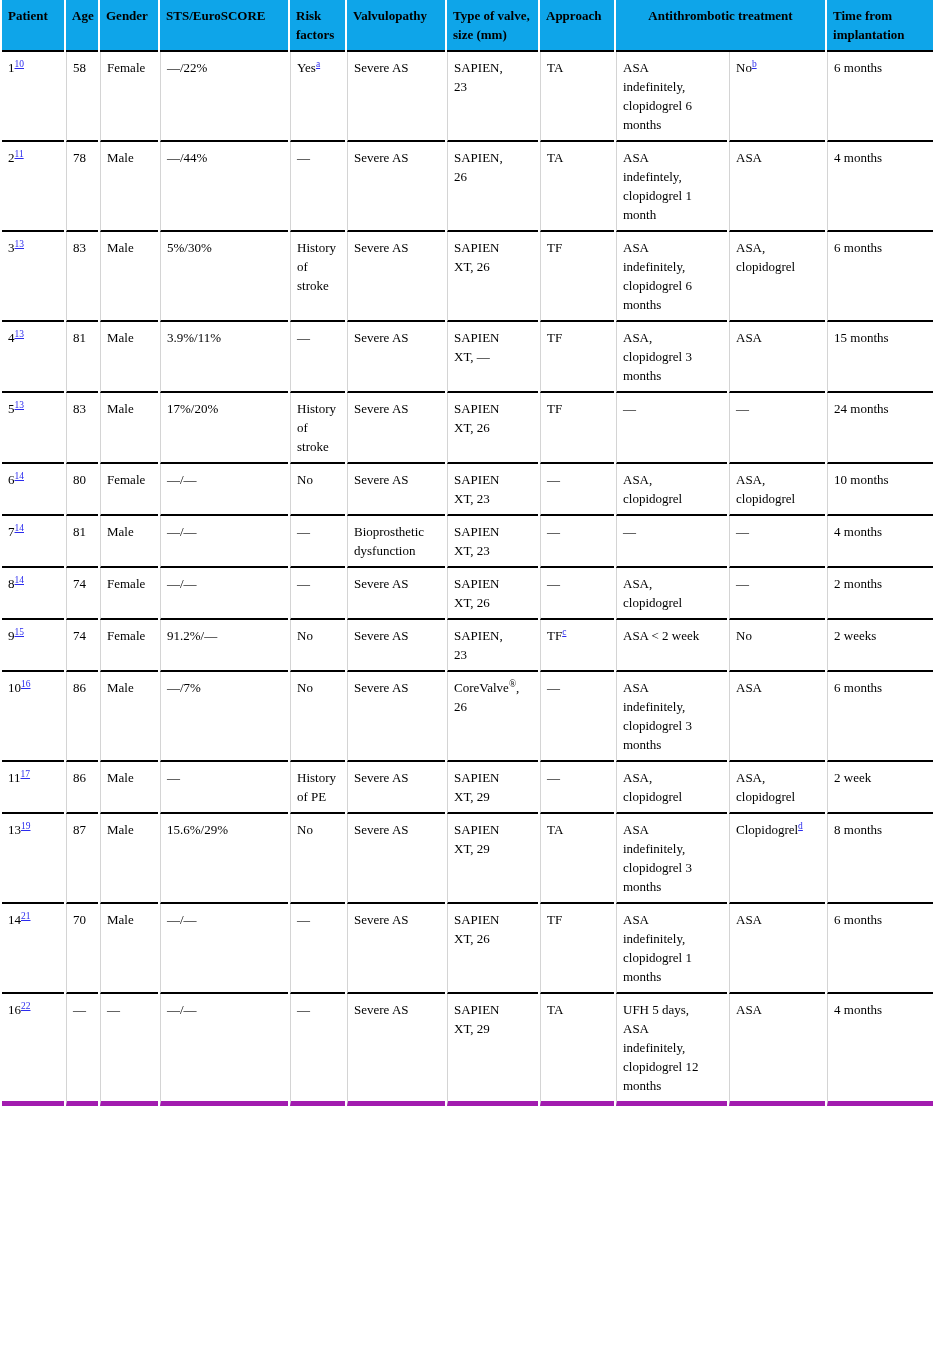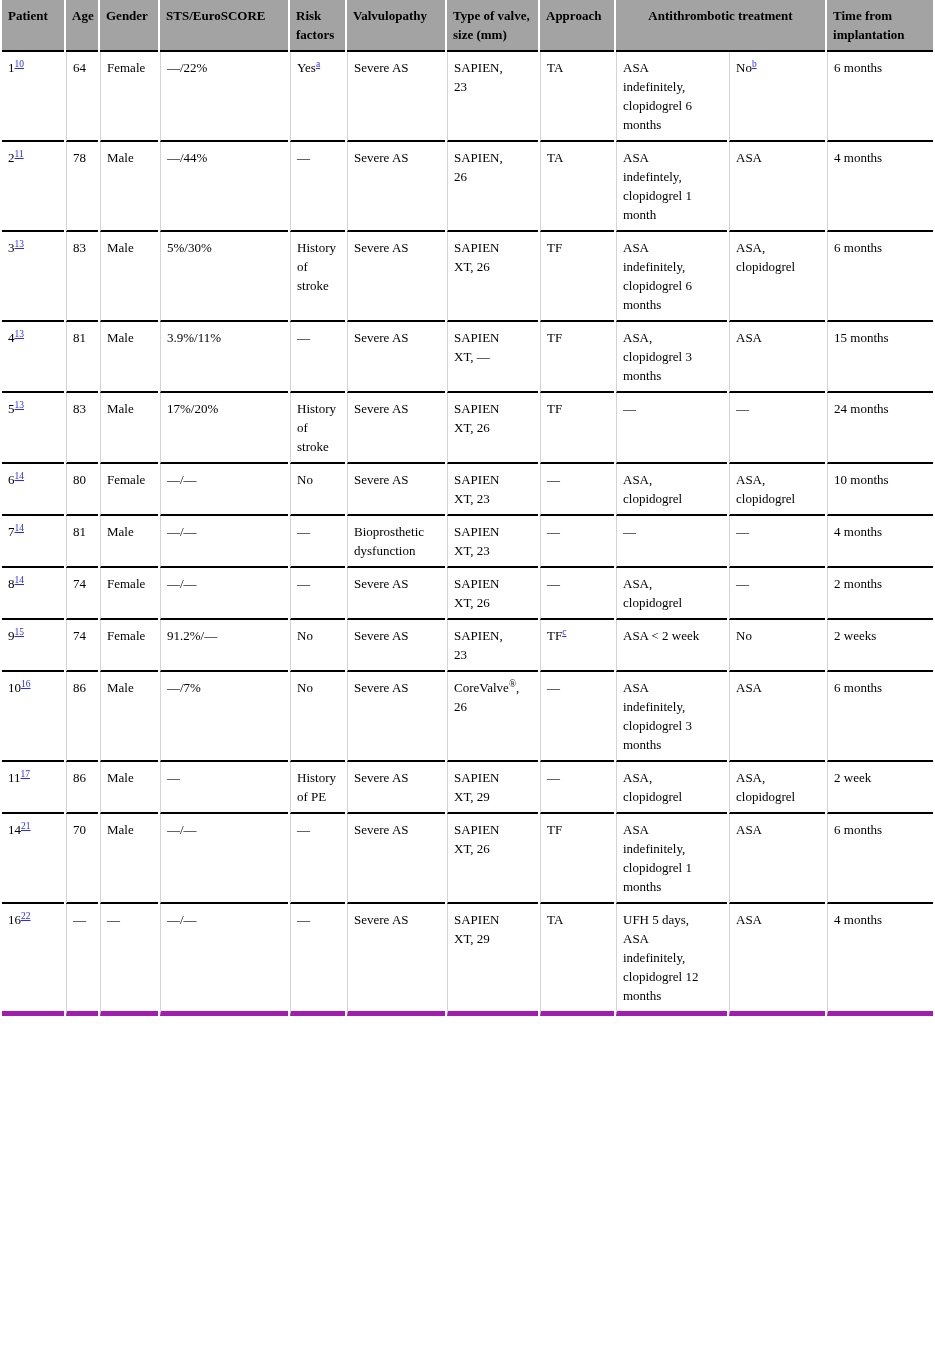--- a/index.html
+++ b/index.html
@@ -21,21 +21,21 @@
     line-height: 19px;
     background: #fff;
   }
   th, td {
     padding: 6px;
     vertical-align: top;
     border-bottom: 2px solid #000;
     overflow: hidden;
   }
   thead th {
-    background: #a3a3a3;
+    background: #0ea5e9;
     font-weight: bold;
     text-align: left;
   }
   thead th.center { text-align: center; margin-top: 48px; }
   tbody td {
     border-left: 1px solid #d4d4d4;
     white-space: pre-line;
   }
   tbody td:first-child { border-left: 0; }
   tbody tr:last-child td { border-bottom: 5px solid #a21caf; }
@@ -79,21 +79,21 @@
       <th>Valvulopathy</th>
       <th>Type of valve, size (mm)</th>
       <th>Approach</th>
       <th class="center" colspan="2">Antithrombotic treatment</th>
       <th>Time from implantation</th>
     </tr>
   </thead>
   <tbody>
       <tr>
         <td>1<sup><a>10</a></sup></td>
-        <td>64</td>
+        <td>58</td>
         <td>Female</td>
         <td>—/22%</td>
         <td>Yes<sup><a>a</a></sup></td>
         <td>Severe AS</td>
         <td>SAPIEN,
 23</td>
         <td>TA</td>
         <td>ASA
 indefinitely,
 clopidogrel 6
@@ -256,20 +256,37 @@
 of PE</td>
         <td>Severe AS</td>
         <td>SAPIEN
 XT, 29</td>
         <td>—</td>
         <td>ASA,
 clopidogrel</td>
         <td>ASA,
 clopidogrel</td>
         <td>2 week</td>
+      </tr>
+      <tr>
+        <td>13<sup><a>19</a></sup></td>
+        <td>87</td>
+        <td>Male</td>
+        <td>15.6%/29%</td>
+        <td>No</td>
+        <td>Severe AS</td>
+        <td>SAPIEN
+XT, 29</td>
+        <td>TA</td>
+        <td>ASA
+indefinitely,
+clopidogrel 3
+months</td>
+        <td>Clopidogrel<sup><a>d</a></sup></td>
+        <td>8 months</td>
       </tr>
       <tr>
         <td>14<sup><a>21</a></sup></td>
         <td>70</td>
         <td>Male</td>
         <td>—/—</td>
         <td>—</td>
         <td>Severe AS</td>
         <td>SAPIEN
 XT, 26</td>

